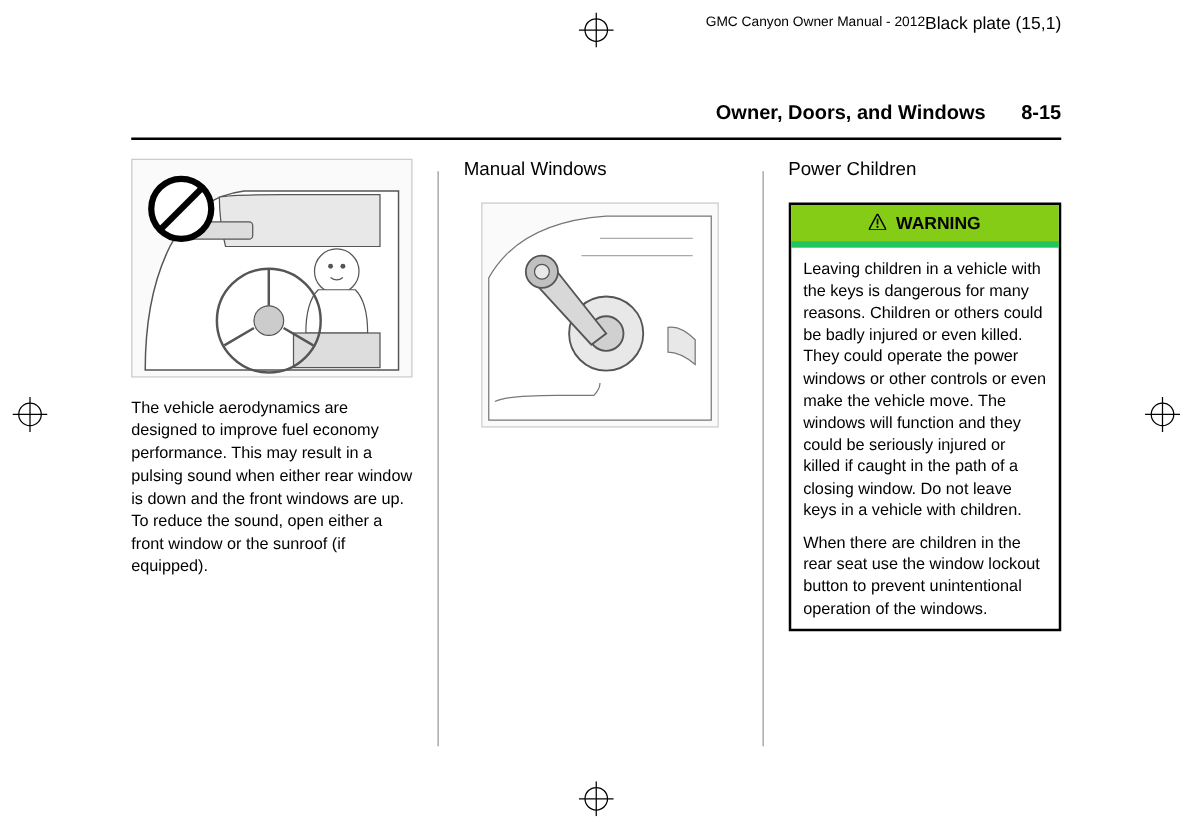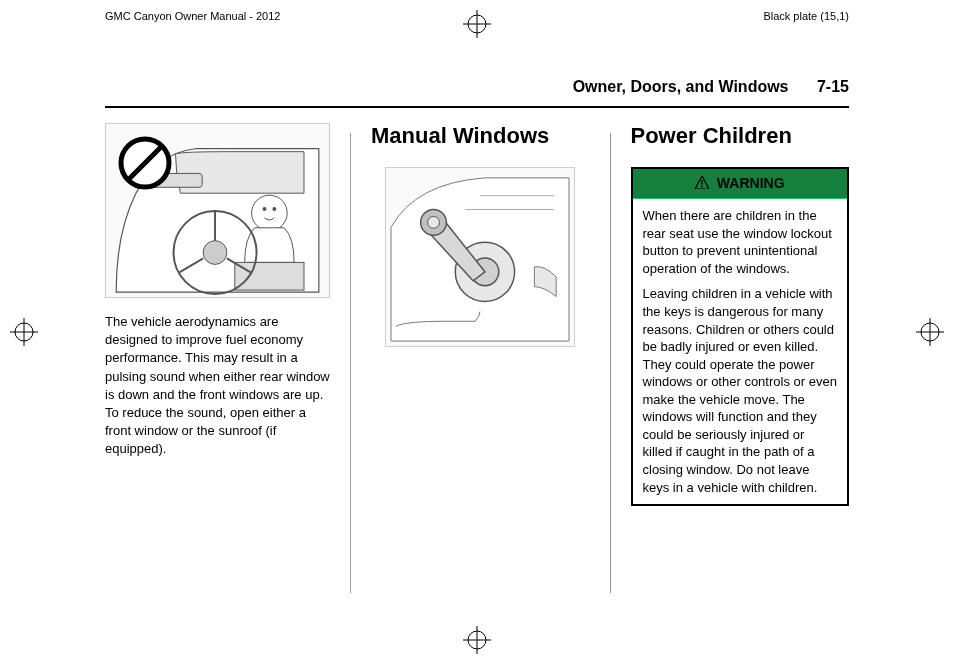--- a/index.html
+++ b/index.html
@@ -10,31 +10,31 @@
     body {
       font-family: Arial, Helvetica, sans-serif;
       width: 954px;
       height: 668px;
       background: #fff;
       position: relative;
       overflow: hidden;
     }
     .top-header {
       display: flex;
-      justify-content: space-between;
+      justify-content: flex-end;
       align-items: center;
       padding: 10px 105px 6px 105px;
       font-size: 11px;
       color: #000;
     }
     .top-header-left {
       font-size: 11px;
     }
     .top-header-right {
-      font-size: 11px;
+      font-size: 14px;
     }
     .registration-mark-top {
       position: absolute;
       top: 10px;
       left: 50%;
       transform: translateX(-50%);
     }
     .registration-mark-left {
       position: absolute;
       left: 10px;
@@ -73,22 +73,22 @@
       flex: 1;
       position: relative;
     }
     .column-divider {
       width: 1px;
       background: #999;
       margin-top: 10px;
       height: 460px;
     }
     .section-heading {
-      font-size: 22px;
-      font-weight: bold;
+      font-size: 15px;
+      font-weight: normal;
       margin-bottom: 18px;
     }
     .body-text {
       font-size: 13px;
       line-height: 1.4;
       color: #000000;
       margin-top: 12px;
     }
     .illustration-1 {
       width: 225px;
@@ -103,24 +103,24 @@
       height: 180px;
       background: #f5f5f5;
       border: 1px solid #ccc;
       margin: 0 auto 15px auto;
       position: relative;
     }
     .warning-box {
       border: 2px solid #000;
     }
     .warning-header {
-      background: #15803d;
+      background: #84cc16;
       text-align: center;
       padding: 6px;
-      border-bottom: 1px solid #22c55e;
+      border-bottom: 5px solid #22c55e;
       font-weight: bold;
       font-size: 14px;
     }
     .warning-icon {
       display: inline-block;
       vertical-align: middle;
       margin-right: 4px;
     }
     .warning-body {
       padding: 8px 10px;
@@ -188,21 +188,21 @@
 <div class="registration-mark-bottom">
   <svg class="reg-mark-svg" viewBox="0 0 28 28">
     <circle cx="14" cy="14" r="9" fill="none" stroke="#000" stroke-width="1"></circle>
     <line x1="14" y1="0" x2="14" y2="28" stroke="#000" stroke-width="1"></line>
     <line x1="0" y1="14" x2="28" y2="14" stroke="#000" stroke-width="1"></line>
   </svg>
 </div>
 
 <div class="page-header">
   <span>Owner, Doors, and Windows</span>
-  <span class="page-num-section">7-15</span>
+  <span class="page-num-section">8-15</span>
 </div>
 <hr class="page-header-rule">
 
 <div class="content">
 
   <div class="column">
     <div class="illustration-1" title="Child in car seat with prohibition symbol">
       <svg class="car-interior-svg" viewBox="0 0 225 175">
         <rect x="0" y="0" width="225" height="175" fill="#fafafa"></rect>
         <path d="M 10 170 Q 10 110 30 70 Q 50 30 90 25 L 215 25 L 215 170 Z" fill="#fff" stroke="#555" stroke-width="1.2"></path>
@@ -260,19 +260,19 @@
         <span class="warning-icon">
           <svg width="14" height="13" viewBox="0 0 14 13">
             <path d="M 7 0 L 14 13 L 0 13 Z" fill="none" stroke="#000" stroke-width="1.2"></path>
             <line x1="7" y1="4" x2="7" y2="8.5" stroke="#000" stroke-width="1.3"></line>
             <circle cx="7" cy="10.4" r="0.9" fill="#000"></circle>
           </svg>
         </span>
         <span>WARNING</span>
       </div>
       <div class="warning-body">
+        <p>Leaving children in a vehicle with the keys is dangerous for many reasons. Children or others could be badly injured or even killed. They could operate the power windows or other controls or even make the vehicle move. The windows will function and they could be seriously injured or killed if caught in the path of a closing window. Do not leave keys in a vehicle with children.</p>
         <p>When there are children in the rear seat use the window lockout button to prevent unintentional operation of the windows.</p>
-        <p>Leaving children in a vehicle with the keys is dangerous for many reasons. Children or others could be badly injured or even killed. They could operate the power windows or other controls or even make the vehicle move. The windows will function and they could be seriously injured or killed if caught in the path of a closing window. Do not leave keys in a vehicle with children.</p>
       </div>
     </div>
   </div>
 
 </div>
 
 </body></html>

